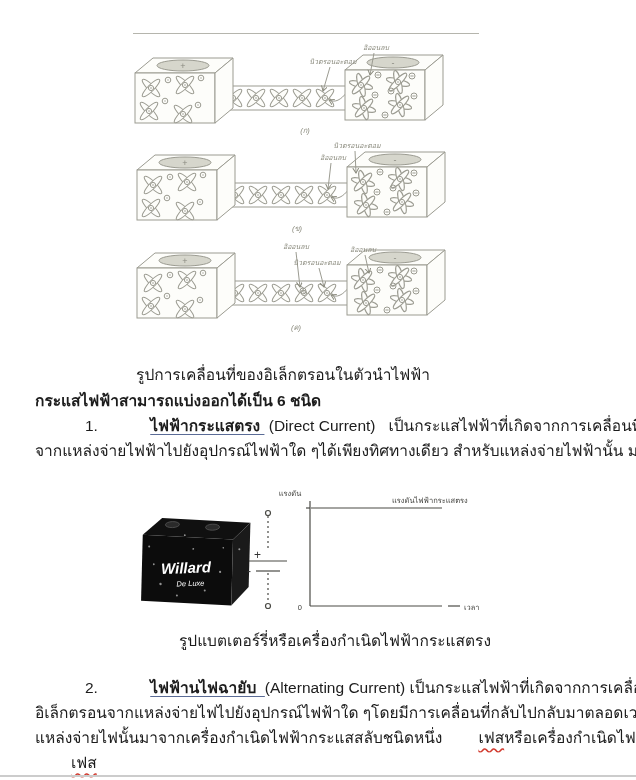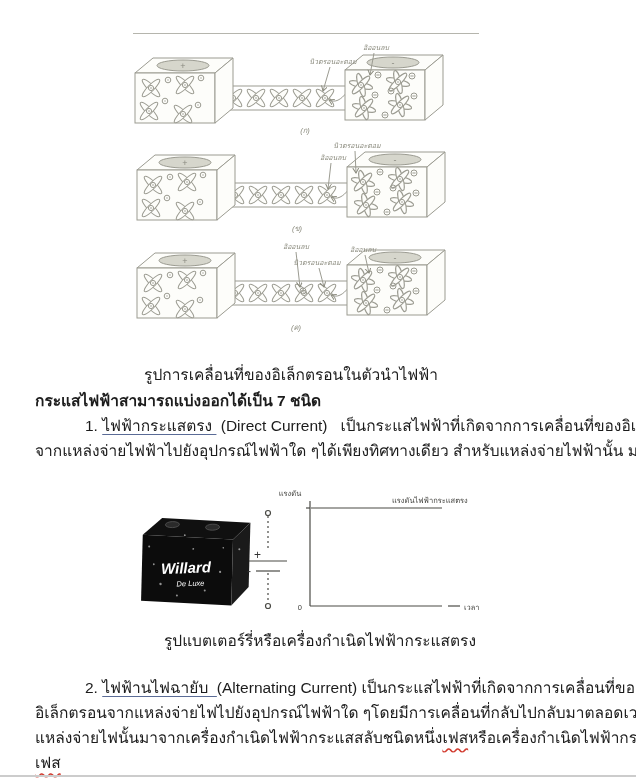--- a/index.html
+++ b/index.html
@@ -2,30 +2,31 @@
 <html><head>
 <meta charset="utf-8">
 <style>
   html,body{margin:0;padding:0;}
   body{
     width:636px;height:780px;background:#ffffff;position:relative;
     font-family:"Liberation Sans", sans-serif;color:#1c1c1c;overflow:hidden;
   }
   .abs{position:absolute;}
   .thai{font-size:15.5px;line-height:25px;}
-  .caption{text-align:center;padding-left:8px;}
+  .caption{text-align:center;}
   .b{font-weight:bold;}
   .term{
-    font-weight:normal;text-decoration:underline;
-    text-decoration-color:#5a6b96;text-underline-offset:3px;
+    font-weight:bold;text-decoration:underline;
+    text-decoration-color:#5a6b96;text-underline-offset:3px;margin-left:48px;
   }
   .sp{
     text-decoration-line:underline;text-decoration-style:wavy;
     text-decoration-color:#d23b2f;text-underline-offset:4px;
     text-decoration-skip-ink:none;
+    padding-left:36px;
   }
   .pline{white-space:pre;}
   .indent{padding-left:50px;}
   svg text{font-family:"Liberation Sans", sans-serif;}
   .sk{stroke:#9b9b91;fill:none;stroke-width:1;}
   .fw{fill:#fdfdfa;stroke:#9b9b91;stroke-width:1;}
   .cap{fill:#d6d6cc;stroke:#9b9b91;stroke-width:1;}
   .lbl{fill:#8b8b7e;font-size:7px;font-style:italic;}
   .ltr{fill:#8b8b7e;font-size:7.5px;font-style:italic;}
   .pm{fill:#8a8a80;font-size:9px;}
@@ -136,21 +137,21 @@
       <path d="M186,235 L191,254" class="sk" marker-end="url(#arr)"></path>
       <text x="230" y="219" text-anchor="middle" class="lbl">อิออนลบ</text>
       <path d="M232,222 L236,240" class="sk" marker-end="url(#arr)"></path>
       <use href="#ionm" x="170" y="258"></use>
       <text x="163" y="297" text-anchor="middle" class="ltr">(ค)</text>
     </g>
   </svg>
 
   <div class="abs thai caption" style="left:0;top:362px;width:566px;">รูปการเคลื่อนที่ของอิเล็กตรอนในตัวนำไฟฟ้า</div>
 
-  <div class="abs thai b" style="left:35px;top:388px;">กระแสไฟฟ้าสามารถแบ่งออกได้เป็น 7 ชนิด</div>
+  <div class="abs thai b" style="left:35px;top:388px;">กระแสไฟฟ้าสามารถแบ่งออกได้เป็น 6 ชนิด</div>
 
   <div class="abs thai" style="left:35px;top:413px;width:585px;">
     <div class="pline indent"><span>1. </span><span class="term">ไฟฟ้ากระแสตรง </span><span> (Direct Current)   เป็นกระแสไฟฟ้าที่เกิดจากการเคลื่อนที่ของอิเล็กตรอน</span></div>
     <div class="pline">จากแหล่งจ่ายไฟฟ้าไปยังอุปกรณ์ไฟฟ้าใด ๆได้เพียงทิศทางเดียว สำหรับแหล่งจ่ายไฟฟ้านั้น มาจากเซลล์ปฐม</div>
   </div>
 
   <svg class="abs" style="left:130px;top:487px;" width="385" height="140" viewBox="0 0 385 140">
 
     <g transform="translate(2,26) rotate(-2)">
       <path d="M10,22 L30,6 L118,14 L100,30 Z" fill="#101010"></path>
@@ -191,21 +192,21 @@
       <line x1="176" y1="21" x2="180" y2="21" class="gk"></line>
       <line x1="181" y1="21" x2="312" y2="21" class="gk" stroke-width="1.6"></line>
       <text x="262" y="16" class="gt">แรงดันไฟฟ้ากระแสตรง</text>
       <line x1="180" y1="119" x2="312" y2="119" class="gk"></line>
       <line x1="318" y1="119" x2="330" y2="119" class="gk"></line>
       <text x="172" y="123" text-anchor="end" class="gt">0</text>
       <text x="334" y="123" class="gt">เวลา</text>
     </g>
   </svg>
 
-  <div class="abs thai caption" style="left:27px;top:628px;width:570px;">รูปแบตเตอร์รี่หรือเครื่องกำเนิดไฟฟ้ากระแสตรง</div>
+  <div class="abs thai caption" style="left:50px;top:628px;width:570px;">รูปแบตเตอร์รี่หรือเครื่องกำเนิดไฟฟ้ากระแสตรง</div>
 
   <div class="abs thai" style="left:35px;top:675px;width:585px;">
     <div class="pline indent"><span>2. </span><span class="term">ไฟฟ้านไฟฉายับ  </span><span>(Alternating Current) เป็นกระแสไฟฟ้าที่เกิดจากการเคลื่อนที่ของ</span></div>
     <div class="pline">อิเล็กตรอนจากแหล่งจ่ายไฟไปยังอุปกรณ์ไฟฟ้าใด ๆโดยมีการเคลื่อนที่กลับไปกลับมาตลอดเวลา สำหรับ</div>
     <div class="pline"><span>แหล่งจ่ายไฟนั้นมาจากเครื่องกำเนิดไฟฟ้ากระแสสลับชนิดหนึ่ง</span><span class="sp">เฟส</span><span>หรือเครื่องกำเนิดไฟฟ้ากระแสสลับชนิดสาม</span></div>
     <div class="pline"><span class="sp">เฟส</span></div>
   </div>
 
   <div class="abs bottom-edge"></div>
 </div>

